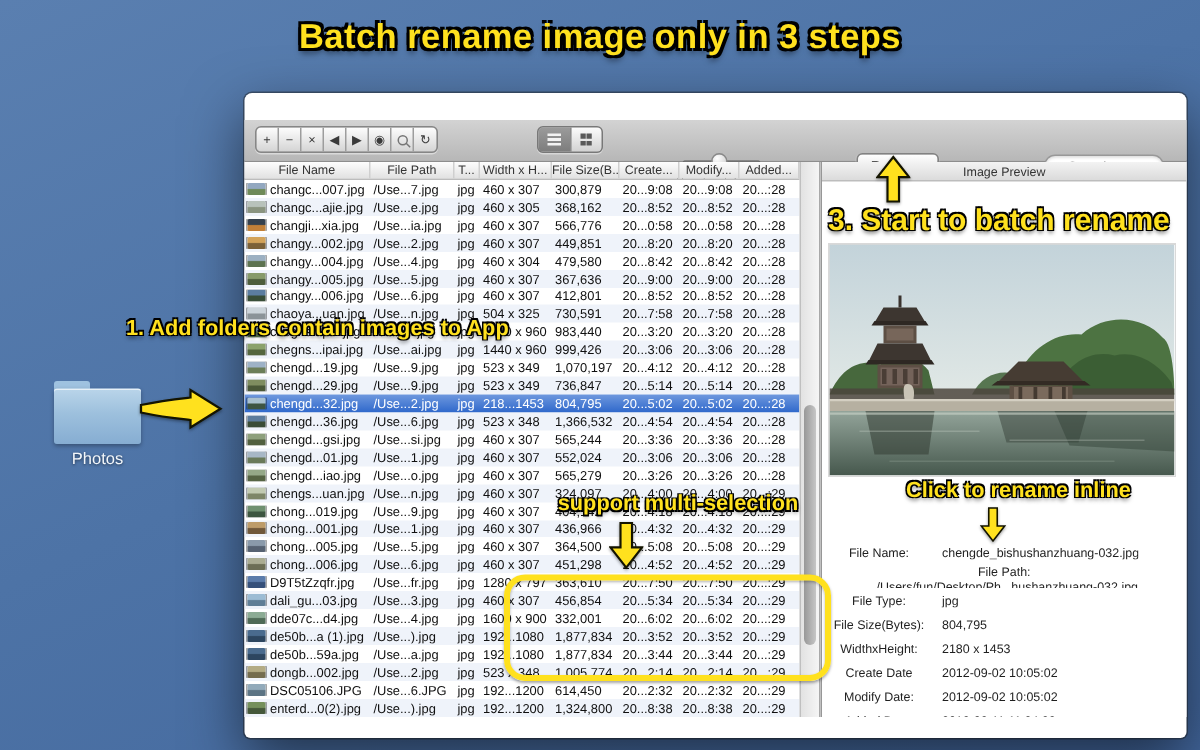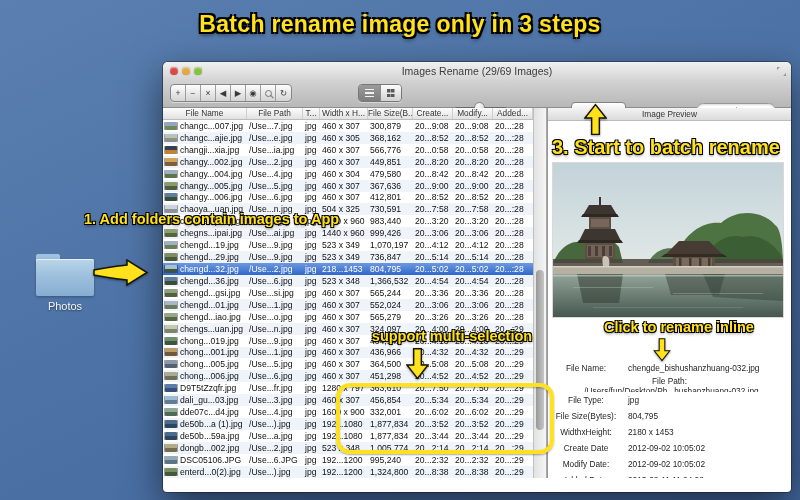--- a/index.html
+++ b/index.html
@@ -121,29 +121,20 @@
 <body>
 
 <div class="folder">
   <div class="folder-tab"></div>
   <div class="folder-body"></div>
 </div>
 <div class="folder-label">Photos</div>
 
 <div class="window">
 
-  <div class="titlebar">
-    <div class="traffic t-red"></div>
-    <div class="traffic t-yellow"></div>
-    <div class="traffic t-green"></div>
-    <div class="win-title">Images Rename (29/69 Images)</div>
-    <svg class="resize-glyph" width="9" height="9">
-      <path d="M0,3 L3,0 L0,0 Z M9,6 L6,9 L9,9 Z" fill="#6e6e6e"></path>
-    </svg>
-  </div>
 
   <div class="toolbar">
     <div class="btn-group" id="btn-group">
         <div class="tb-btn">+</div>
         <div class="tb-btn">−</div>
         <div class="tb-btn">×</div>
         <div class="tb-btn">◀</div>
         <div class="tb-btn">▶</div>
         <div class="tb-btn">◉</div>
         <div class="tb-btn">
@@ -545,21 +536,21 @@
         <div class="cell c-added">20...:29</div>
       </div>
       <div class="row">
         <div class="cell c-thumb">
           <div class="thumb" style="background: linear-gradient(rgb(146, 170, 186) 0px, rgb(146, 170, 186) 45%, rgb(92, 116, 132) 55%, rgb(92, 116, 132) 100%);"></div>
         </div>
         <div class="cell c-name">DSC05106.JPG</div>
         <div class="cell c-path">/Use...6.JPG</div>
         <div class="cell c-type">jpg</div>
         <div class="cell c-dims">192...1200</div>
-        <div class="cell c-size">995,240</div>
+        <div class="cell c-size">614,450</div>
         <div class="cell c-created">20...2:32</div>
         <div class="cell c-modified">20...2:32</div>
         <div class="cell c-added">20...:29</div>
       </div>
       <div class="row">
         <div class="cell c-thumb">
           <div class="thumb" style="background: linear-gradient(rgb(117, 144, 92) 0px, rgb(117, 144, 92) 45%, rgb(69, 88, 58) 55%, rgb(69, 88, 58) 100%);"></div>
         </div>
         <div class="cell c-name">enterd...0(2).jpg</div>
         <div class="cell c-path">/Use...).jpg</div>

